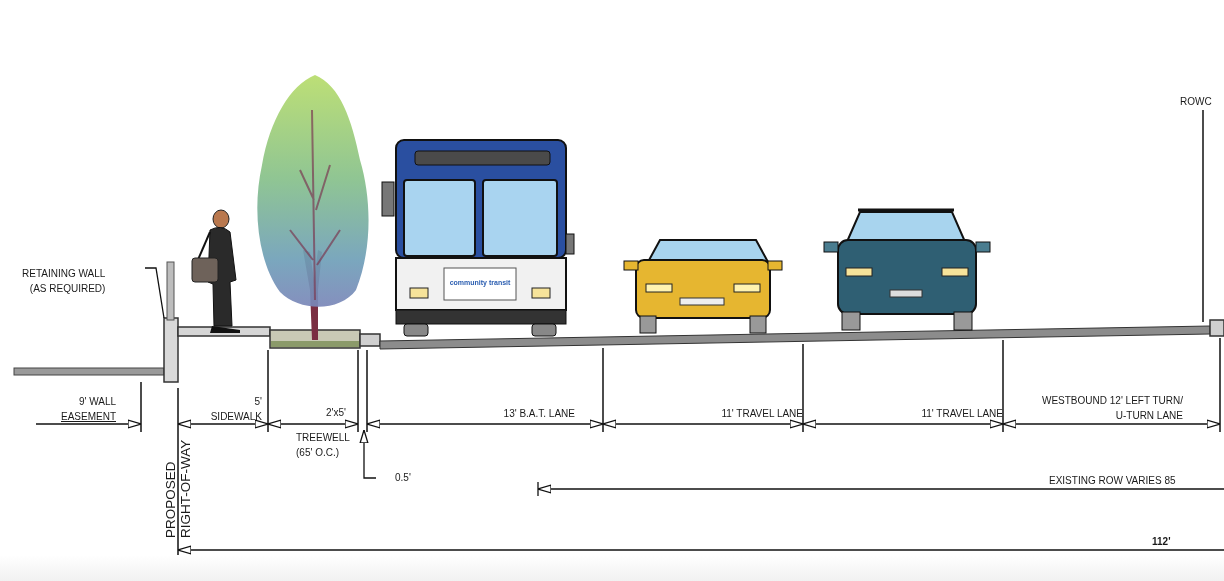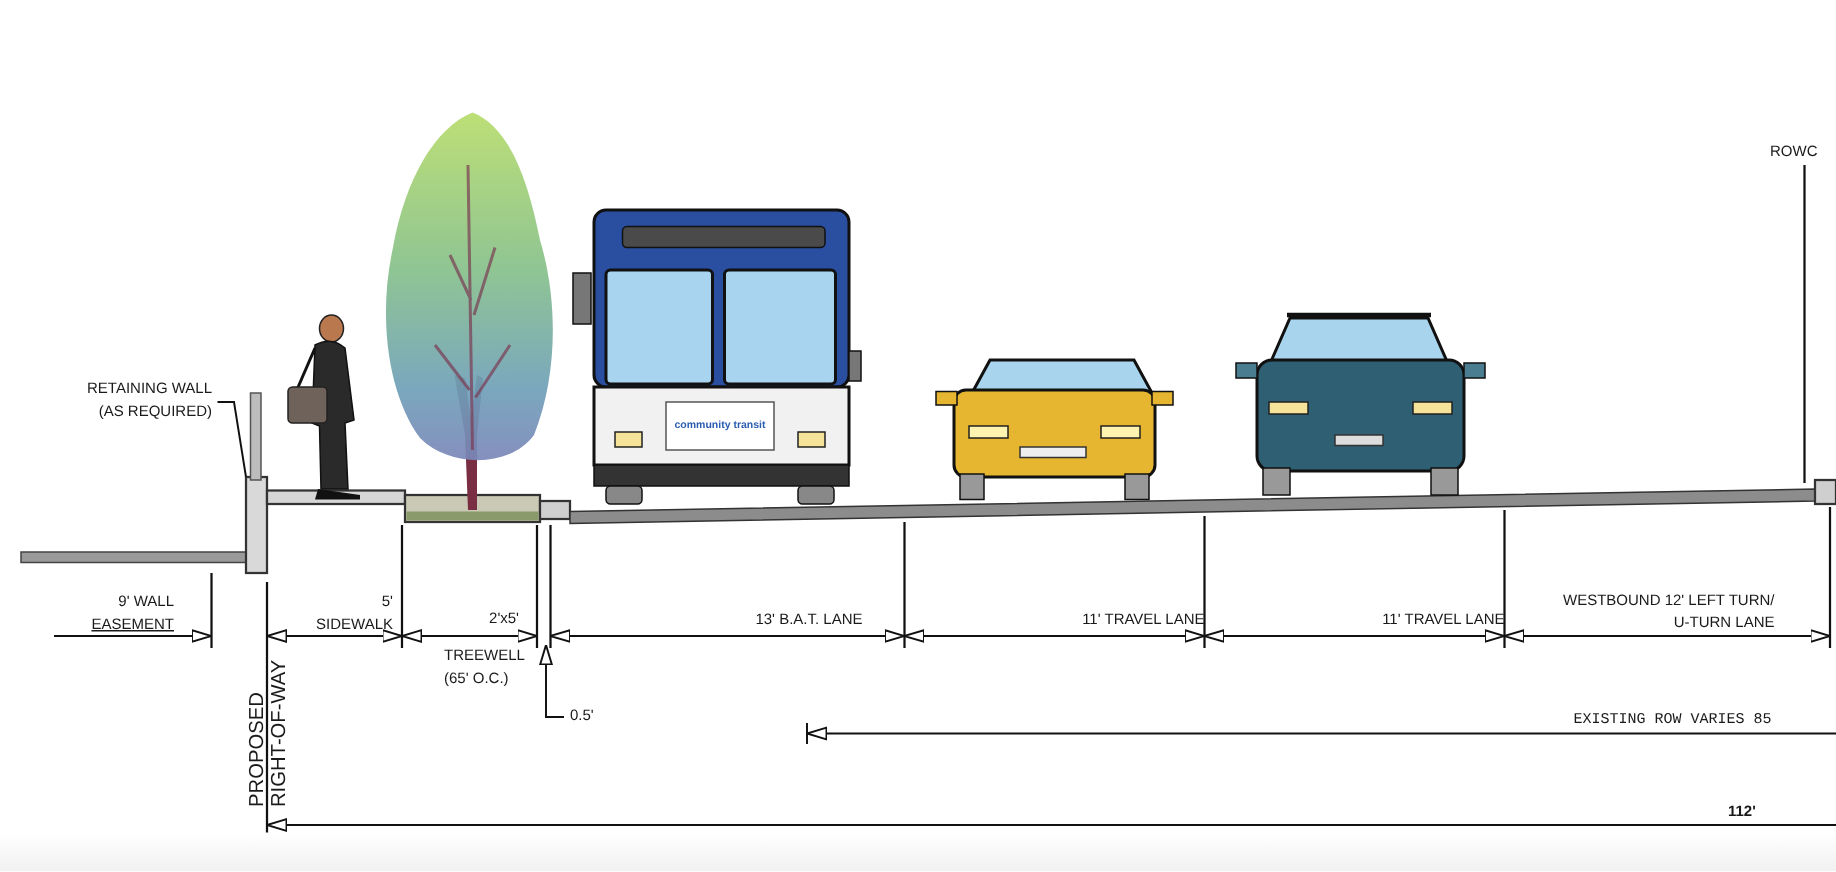--- a/index.html
+++ b/index.html
@@ -134,21 +134,21 @@
     <path d="M364,448 L364,478 L376,478"></path>
 
     <line x1="538" y1="482" x2="538" y2="496"></line>
     <line x1="538" y1="489" x2="1224" y2="489" marker-start="url(#arrL)"></line>
 
     <line x1="178" y1="550" x2="1224" y2="550" marker-start="url(#arrL)"></line>
   </g>
 </svg>
 
   
-  <div class="lbl" style="left:22px;top:252px;margin-left:36px;">
+  <div class="lbl" style="left:22px;top:266px;">
     <div>RETAINING WALL</div>
     <div class="c">(AS REQUIRED)</div>
   </div>
 
   <div class="lbl" style="left:1180px;top:94px;"><span>ROW</span><span>C</span></div>
 
   <div class="lbl c" style="left:36px;top:394px;width:80px;">
     <div>9' WALL</div>
     <div class="u">EASEMENT</div>
   </div>
@@ -159,32 +159,32 @@
   </div>
 
   <div class="lbl c" style="left:282px;top:405px;width:64px;">
     <div>2'x5'</div>
   </div>
   <div class="lbl" style="left:284px;top:430px;margin-left:12px;">
     <div>TREEWELL</div>
     <div>(65' O.C.)</div>
   </div>
 
-  <div class="lbl" style="left:380px;top:470px;text-align:center;">0.5'</div>
+  <div class="lbl" style="left:395px;top:470px;text-align:center;">0.5'</div>
 
   <div class="lbl c" style="left:367px;top:406px;width:208px;">13' B.A.T. LANE</div>
   <div class="lbl c" style="left:603px;top:406px;width:200px;">11' TRAVEL LANE</div>
   <div class="lbl c" style="left:803px;top:406px;width:200px;">11' TRAVEL LANE</div>
 
   <div class="lbl c" style="left:1003px;top:393px;width:180px;">
     <div>WESTBOUND 12' LEFT TURN/</div>
     <div>U-TURN LANE</div>
   </div>
 
-  <div class="lbl" style="left:1049px;top:473px;font-family:Liberation Mono, monospace;">EXISTING ROW VARIES 85</div>
+  <div class="lbl" style="left:1049px;top:473px;">EXISTING ROW VARIES 85</div>
   <div class="lbl" style="left:1152px;top:534px;font-weight:bold;">112'</div>
 
   <div class="vert" style="left:163px;top:538px;">
     <div>PROPOSED</div>
     <div>RIGHT-OF-WAY</div>
   </div>
 
   <div class="bottom-fade"></div>
 </div>
 

